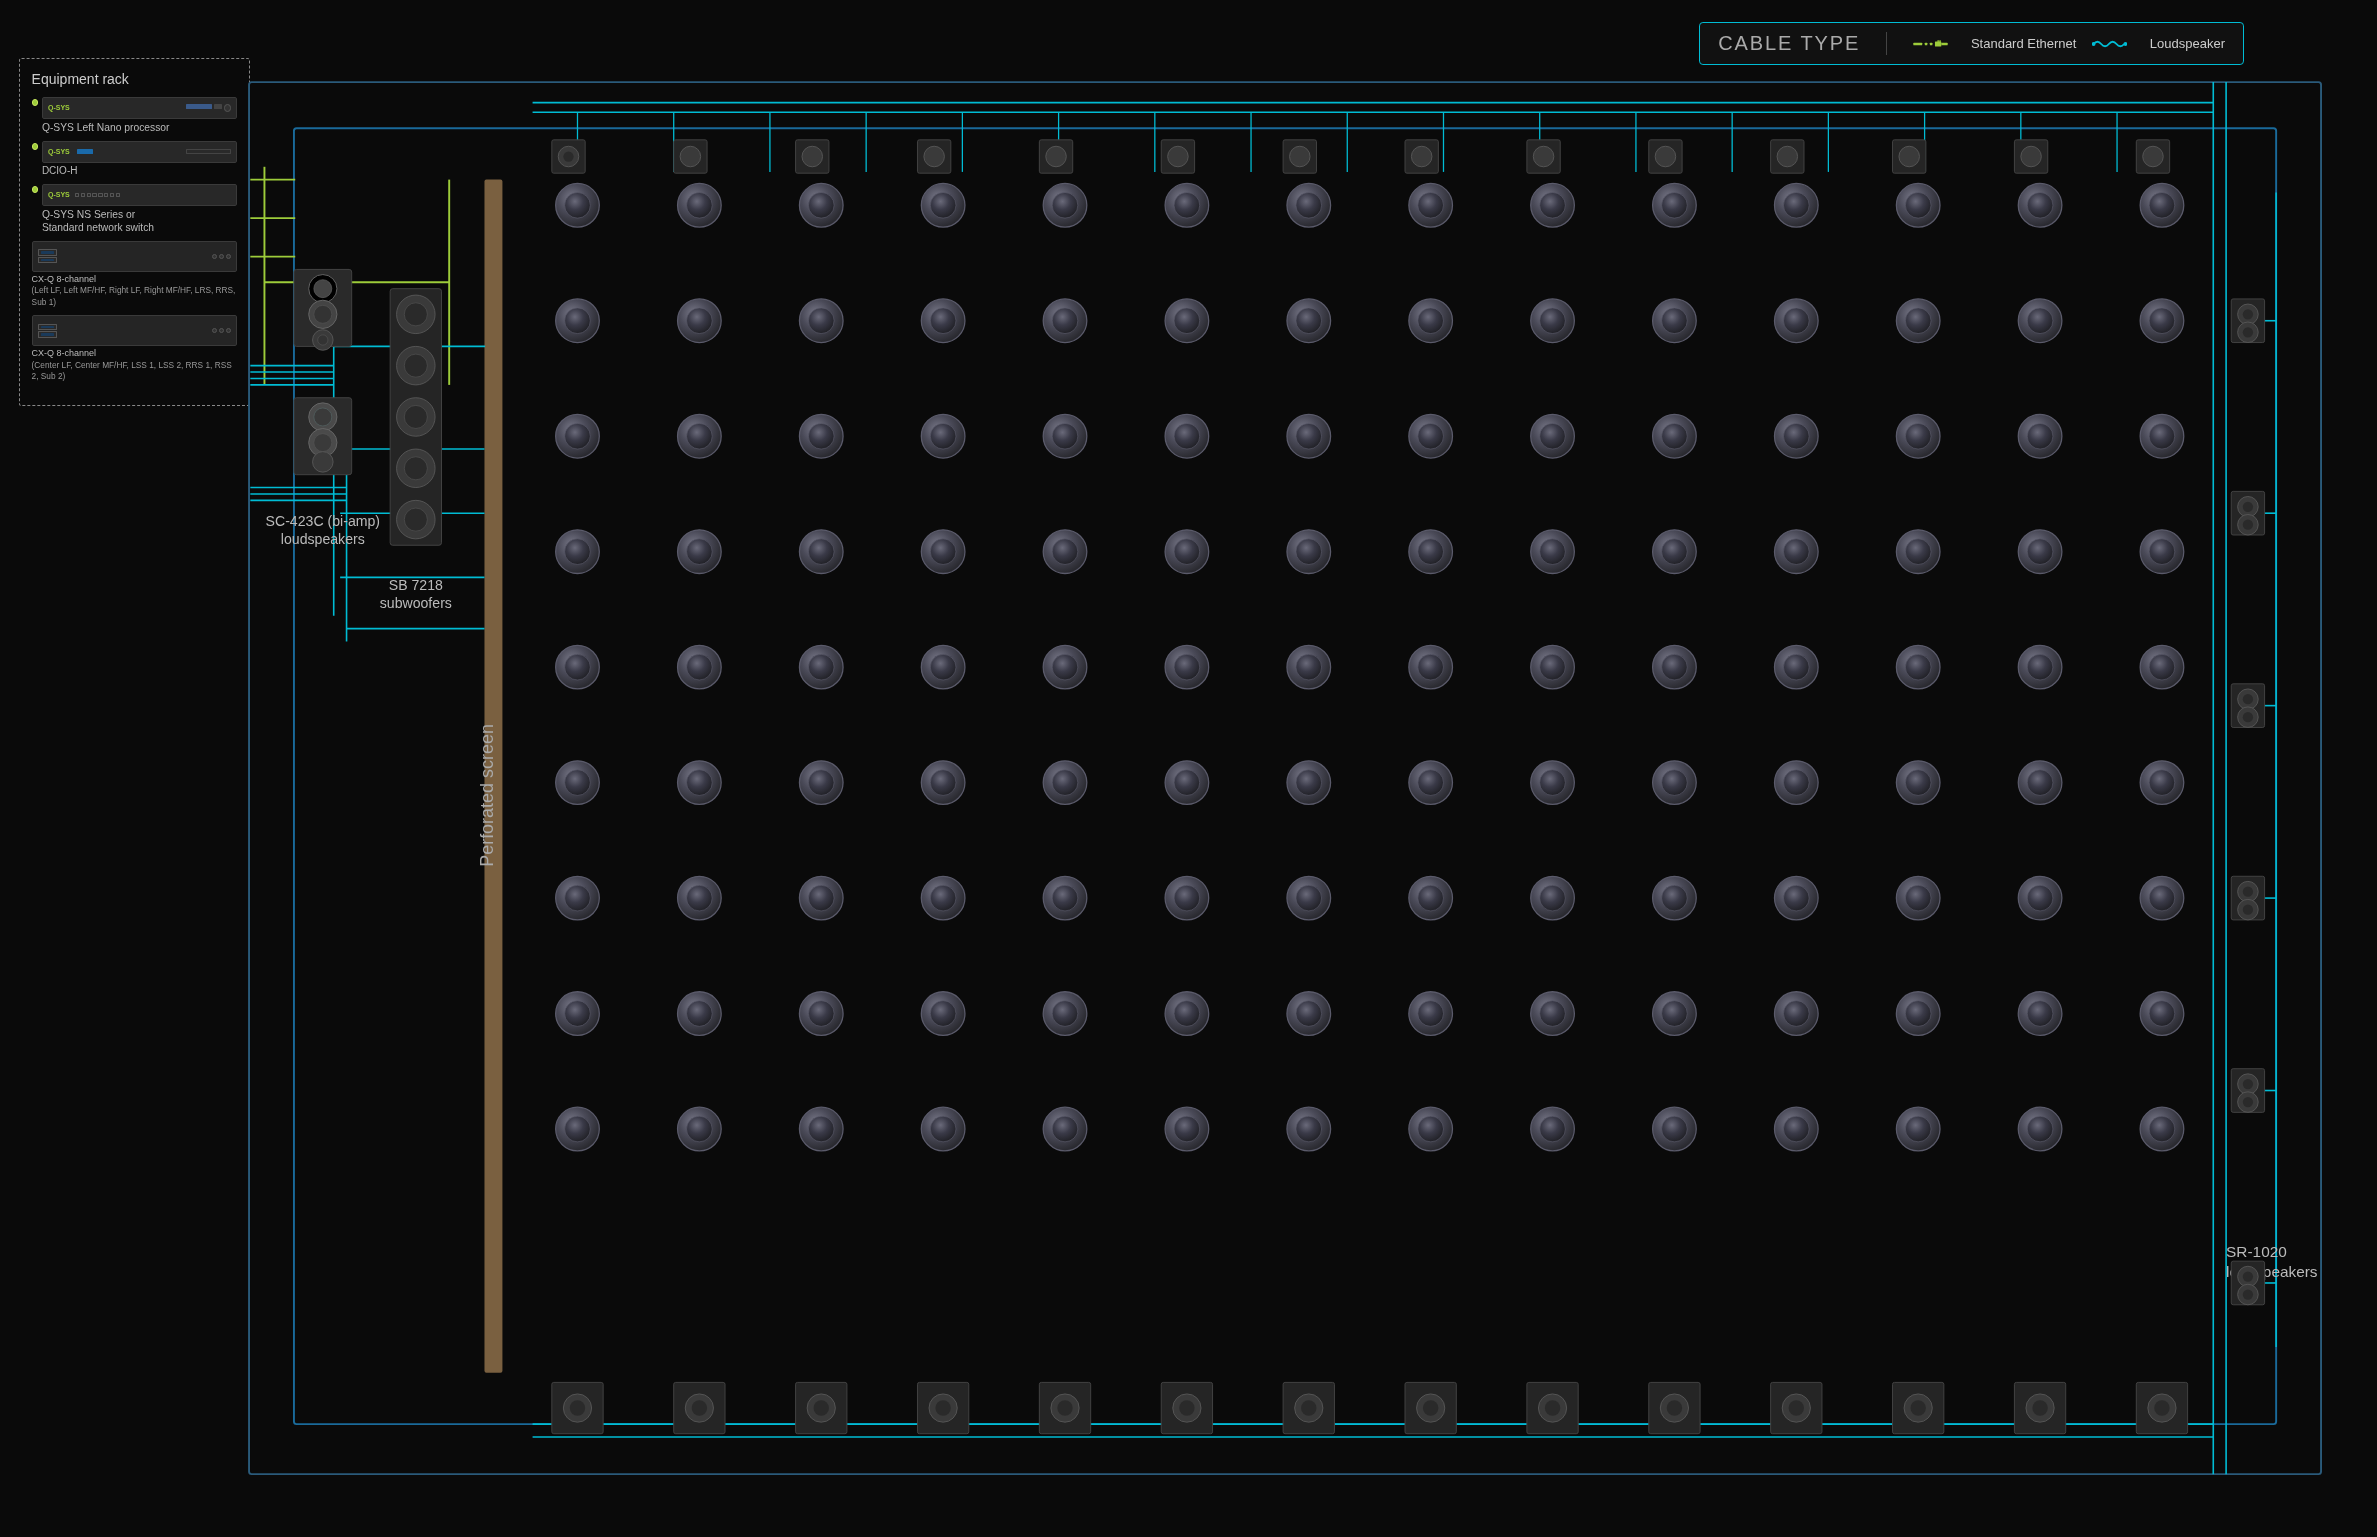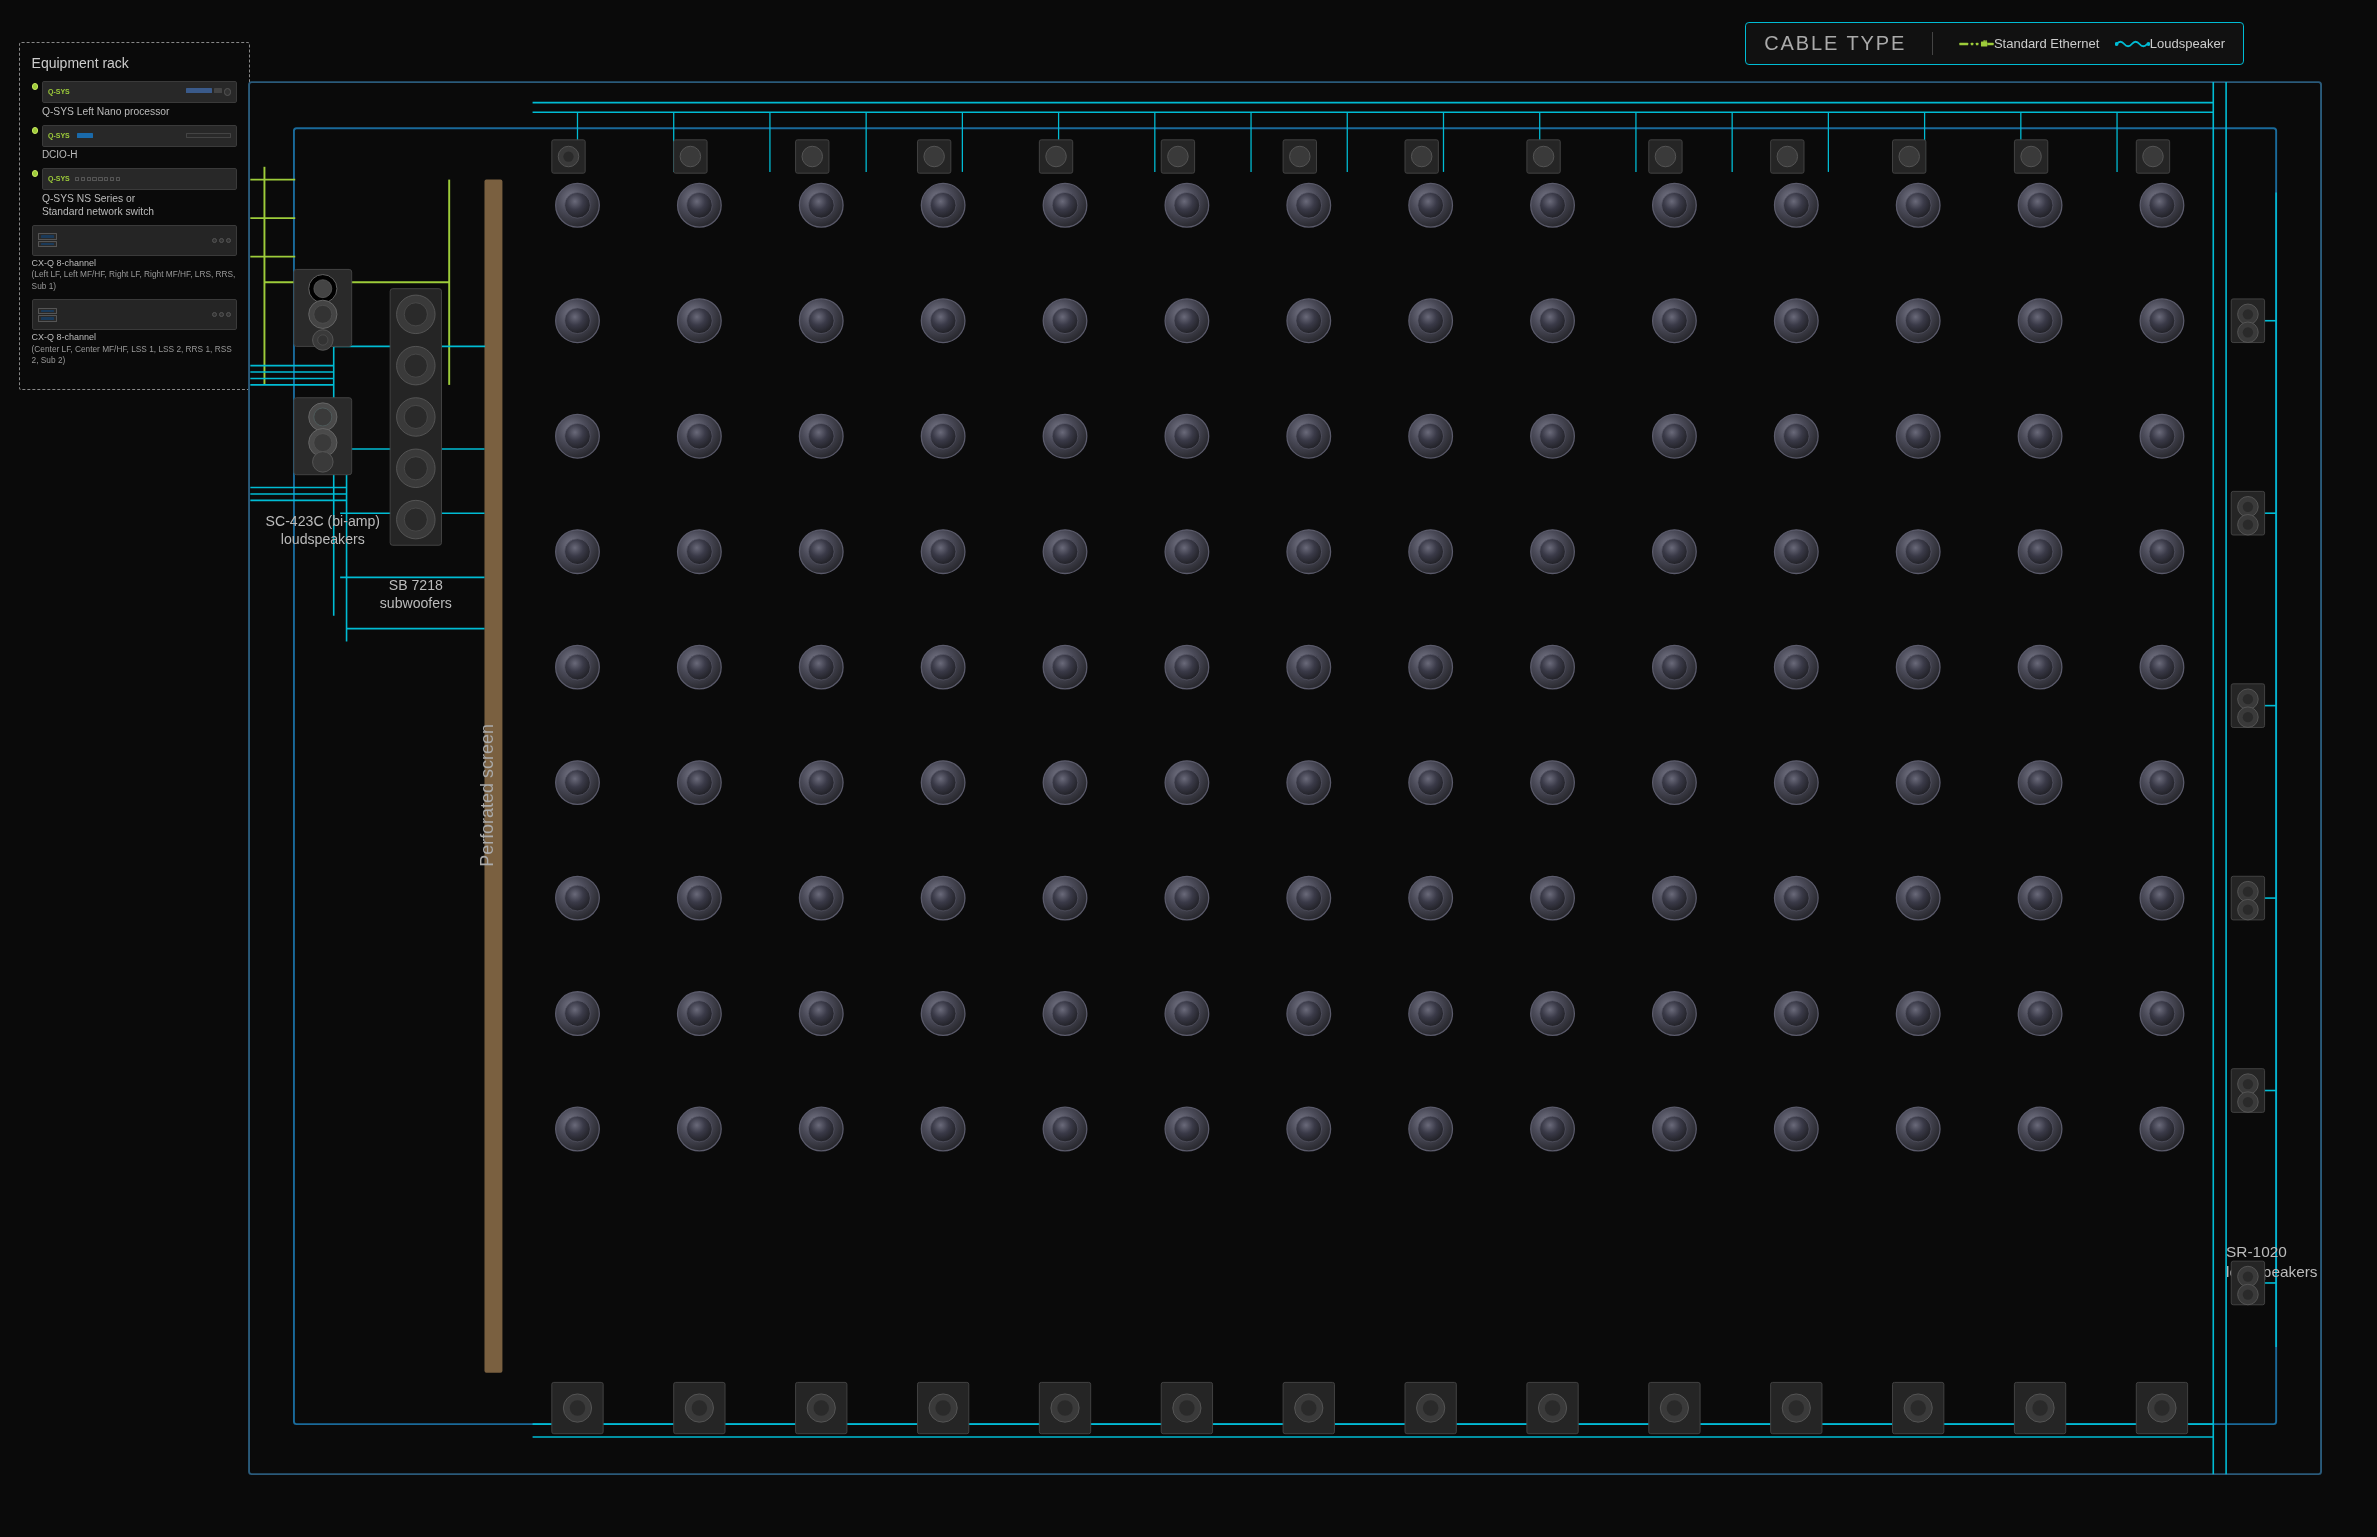--- a/index.html
+++ b/index.html
@@ -34,29 +34,29 @@
     }
     .legend-divider {
       width: 1.3px;
       height: 23px;
       background: #444;
       margin-right: 10.3px;
     }
     .legend-item {
       display: flex;
       align-items: center;
-      gap: 0;
+      gap: 23px;
       color: #ccc;
       font-size: 13px;
     }
 
     
     .equipment-rack {
       position: absolute;
-      top: 42px;
+      top: 58px;
       left: 19px;
       width: 231px;
       border: 1.3px dashed #888;
       border-radius: 2.6px;
       padding: 11.6px 11.6px 15.4px 11.6px;
       background: transparent;
     }
     .rack-title {
       color: #ccc;
       font-size: 14px;

